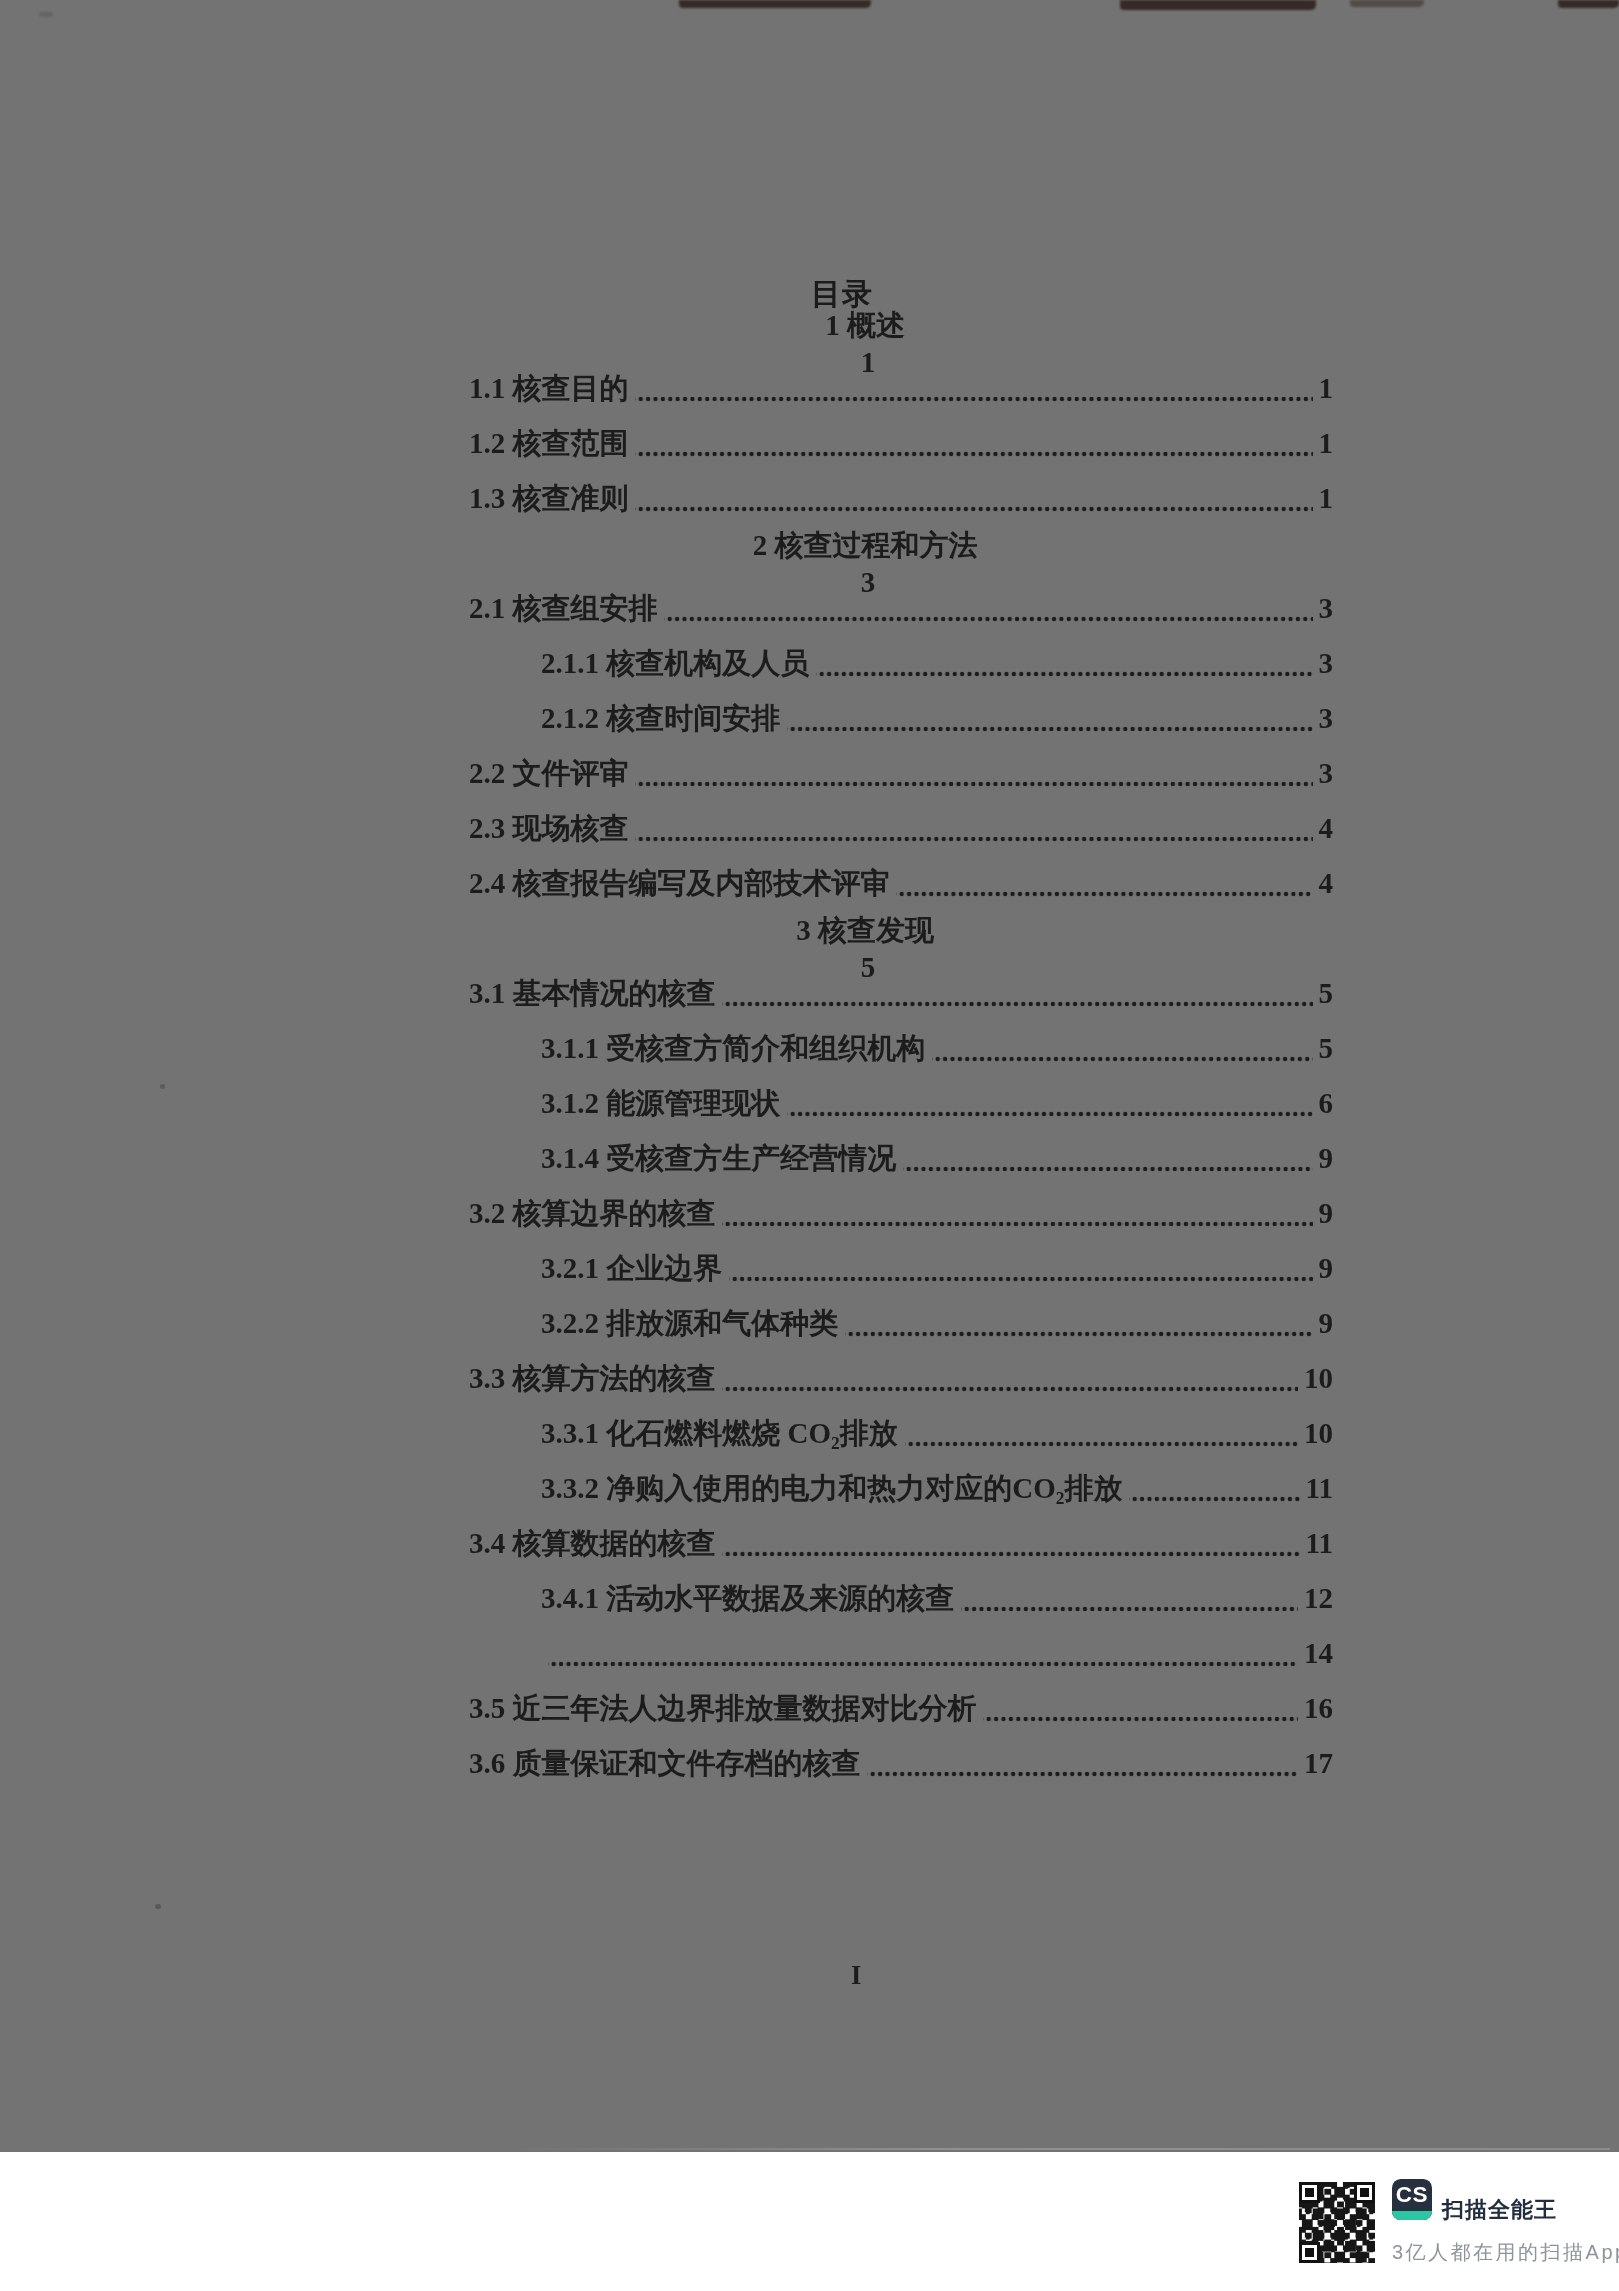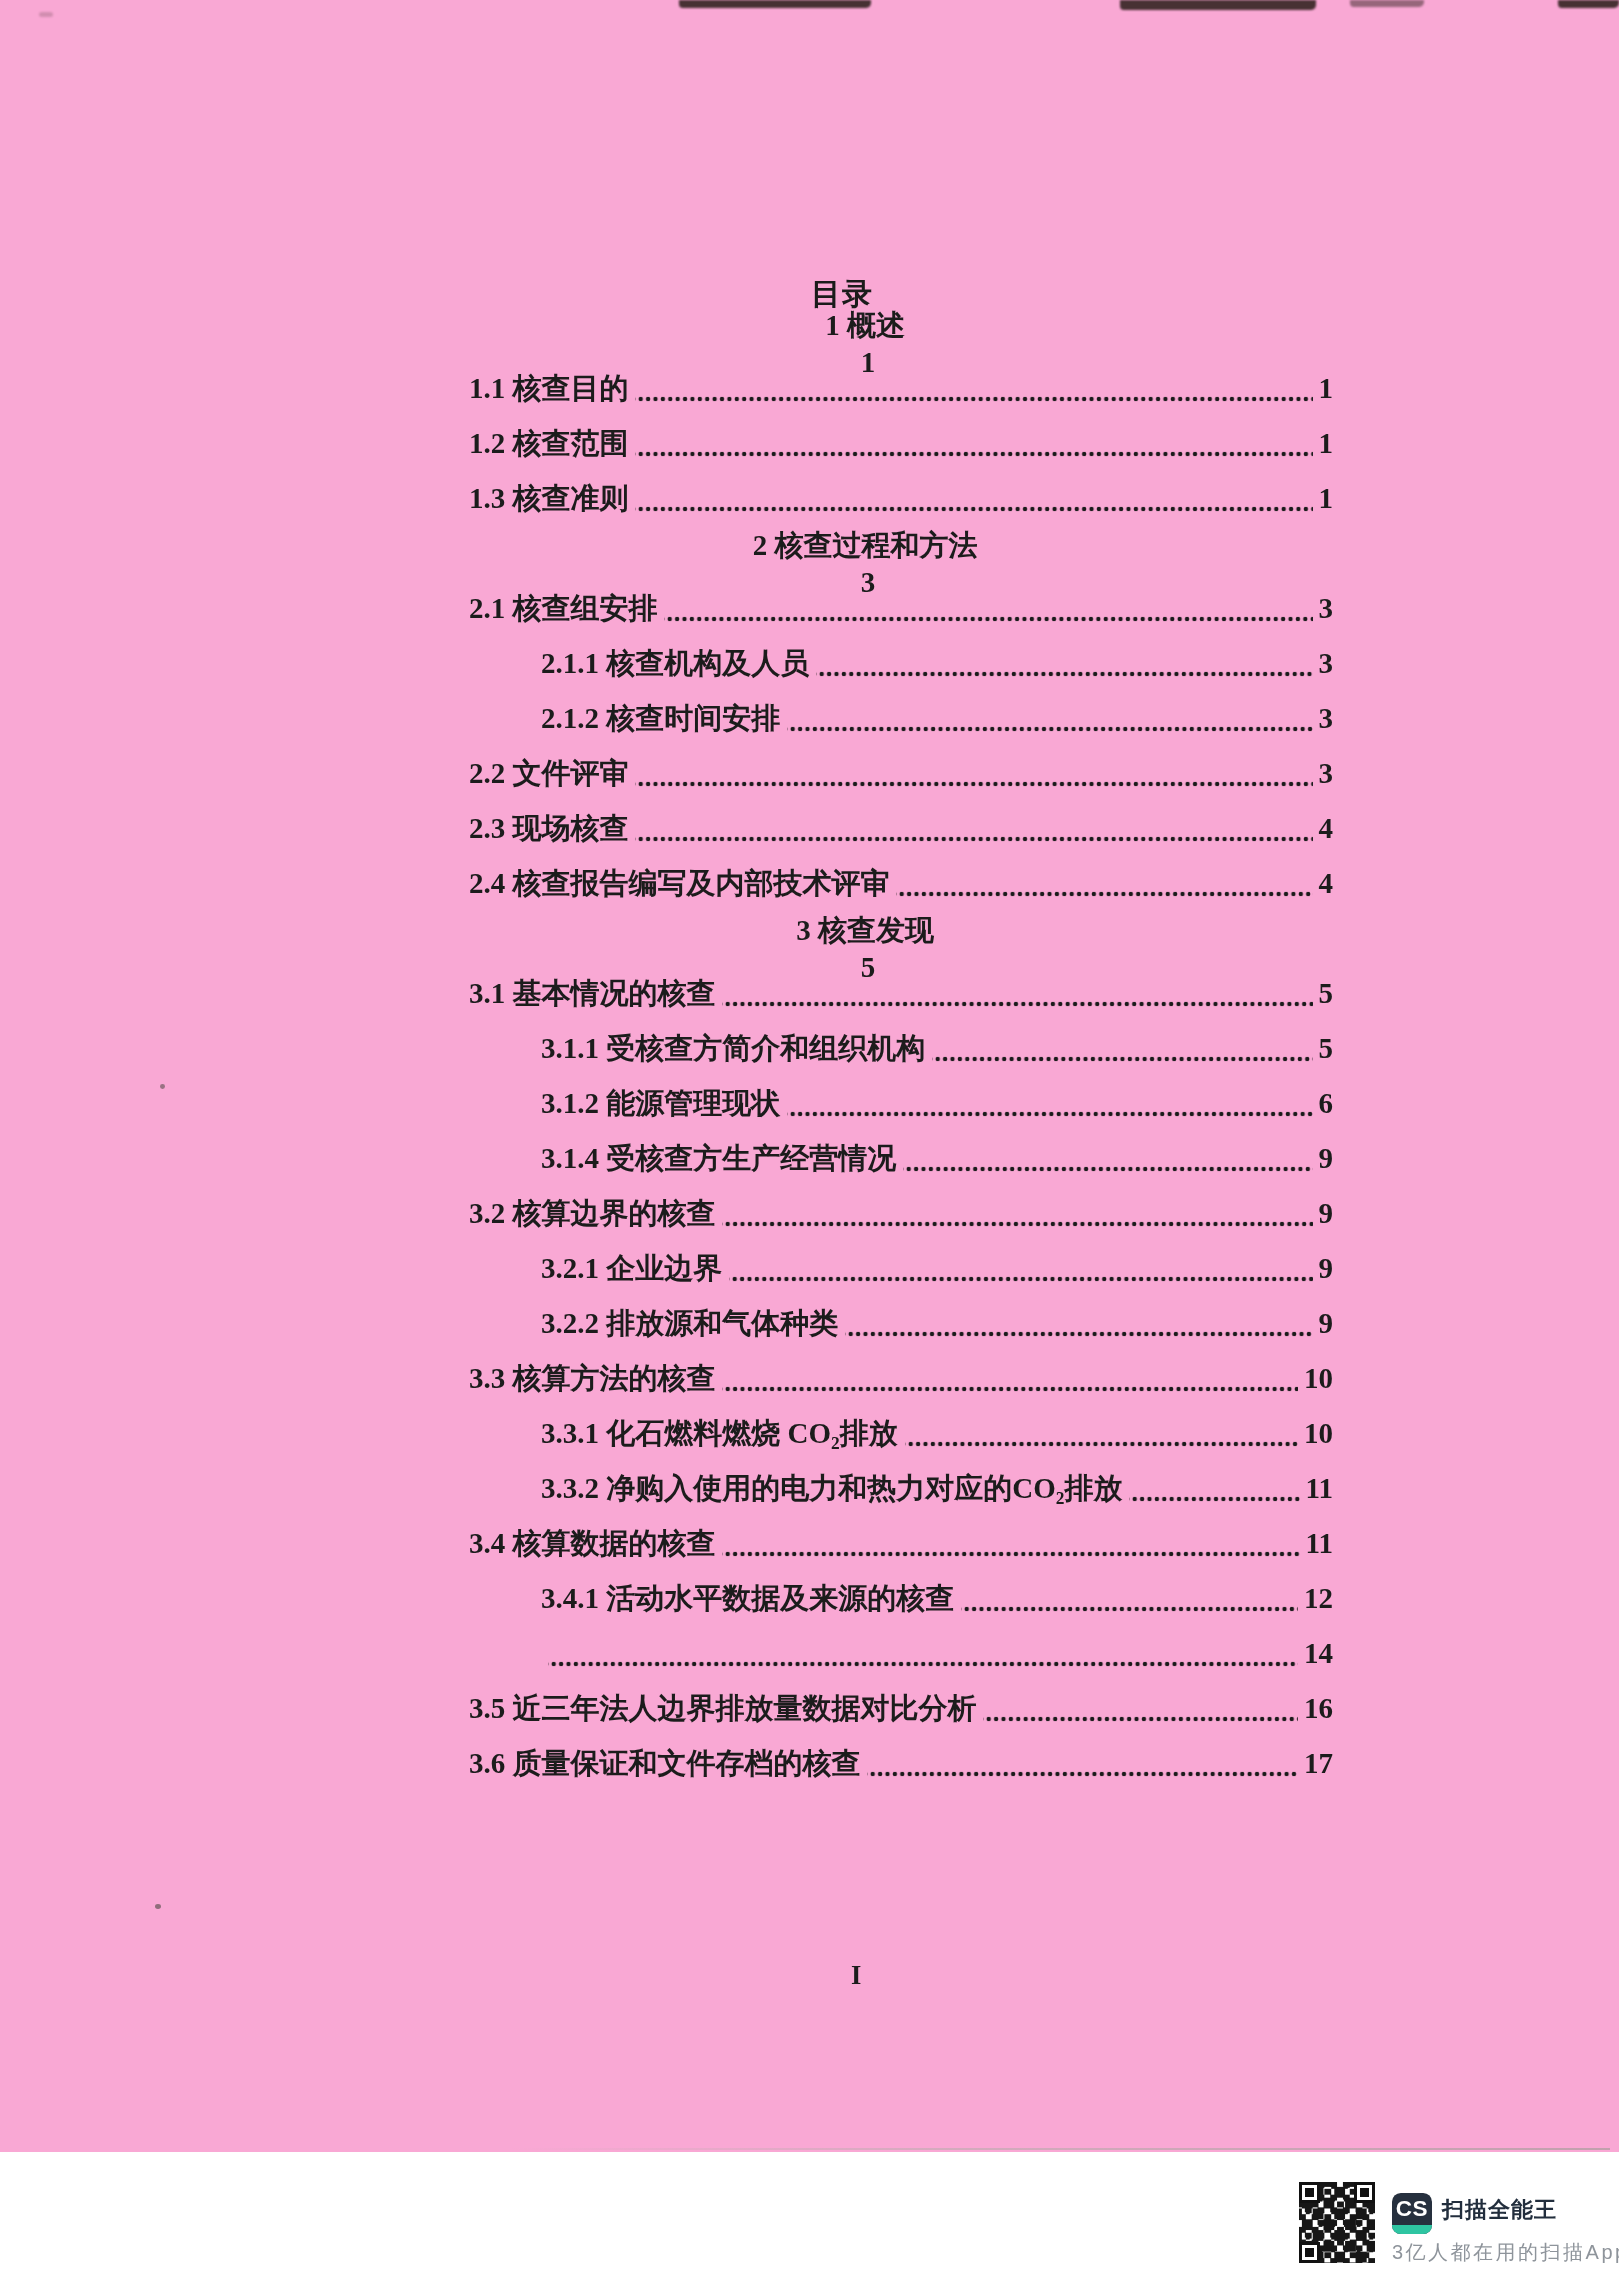--- a/index.html
+++ b/index.html
@@ -1,18 +1,18 @@
 <!DOCTYPE html>
 <html><head>
 <meta charset="utf-8">
 <style>
   html,body{margin:0;padding:0;}
   body{font-family:"Liberation Serif","DejaVu Serif",serif;}
   .canvas{position:relative;width:1619px;height:2292px;background:#ffffff;overflow:hidden;}
-  .paper{position:absolute;left:0;top:0;width:1619px;height:2152px;background:#f9a8d4;}
+  .paper{position:absolute;left:0;top:0;width:1619px;height:2152px;background:#737373;}
 
   
   .smudge{position:absolute;background:rgba(46,32,28,0.88);filter:blur(1px);border-radius:0 0 4.9px 3.9px;}
   .smudge.s1{left:679px;top:0;width:192px;height:7.8px;}
   .smudge.s2{left:1120px;top:0;width:196px;height:9.8px;}
   .smudge.s3{left:1350px;top:0;width:74px;height:6.9px;opacity:.55;}
   .smudge.s4{left:1558px;top:0;width:61px;height:7.8px;}
   .smudge.s5{left:39px;top:11.8px;width:13.7px;height:4.9px;opacity:.22;border-radius:2.9px;}
   .speck{position:absolute;background:#4a463f;border-radius:50%;}
   .speck.p1{left:160px;top:1084px;width:4.9px;height:4.9px;opacity:.55;}
@@ -40,21 +40,21 @@
   .qr{position:absolute;left:1299px;top:30px;width:76px;height:81px;
     background-color:#ffffff;
     background-image:
       repeating-conic-gradient(#161616 0% 25%,rgba(0,0,0,0) 0% 50%),
       repeating-conic-gradient(#161616 0% 25%,#ffffff 0% 50%);
     background-size:21.6px 21.6px,12.7px 12.7px;
     background-position:2.9px 4.9px,0 0;}
   .qf{position:absolute;width:20.6px;height:20.6px;border:3.9px solid #111;background:#fff;box-sizing:border-box;}
   .qf::after{content:"";position:absolute;inset:2.9px;background:#111;}
   .qf.tl{left:0;top:0;} .qf.tr{right:0;top:0;} .qf.bl{left:0;bottom:0;}
-  .cs-logo{position:absolute;left:1392px;top:41px;width:40px;height:41px;background:#26303e;border-radius:8.8px;overflow:hidden;}
+  .cs-logo{position:absolute;left:1392px;top:27px;width:40px;height:41px;background:#26303e;border-radius:8.8px;overflow:hidden;}
   .cs-text{display:block;text-align:center;color:#ffffff;font-weight:700;font-size:22.5px;line-height:32px;letter-spacing:0.5px;}
   .cs-teal{position:absolute;left:0;bottom:0;width:100%;height:8.8px;background:#2ec5a2;}
   .app-name{position:absolute;left:1442px;top:43px;font-size:22px;font-weight:700;color:#222e3d;letter-spacing:1px;white-space:nowrap;}
   .tagline{position:absolute;left:1392px;top:87px;font-size:20px;color:#8e949b;letter-spacing:2.5px;white-space:nowrap;}
 </style>
 </head>
 <body>
 
 <div class="canvas">
   <div class="paper">

